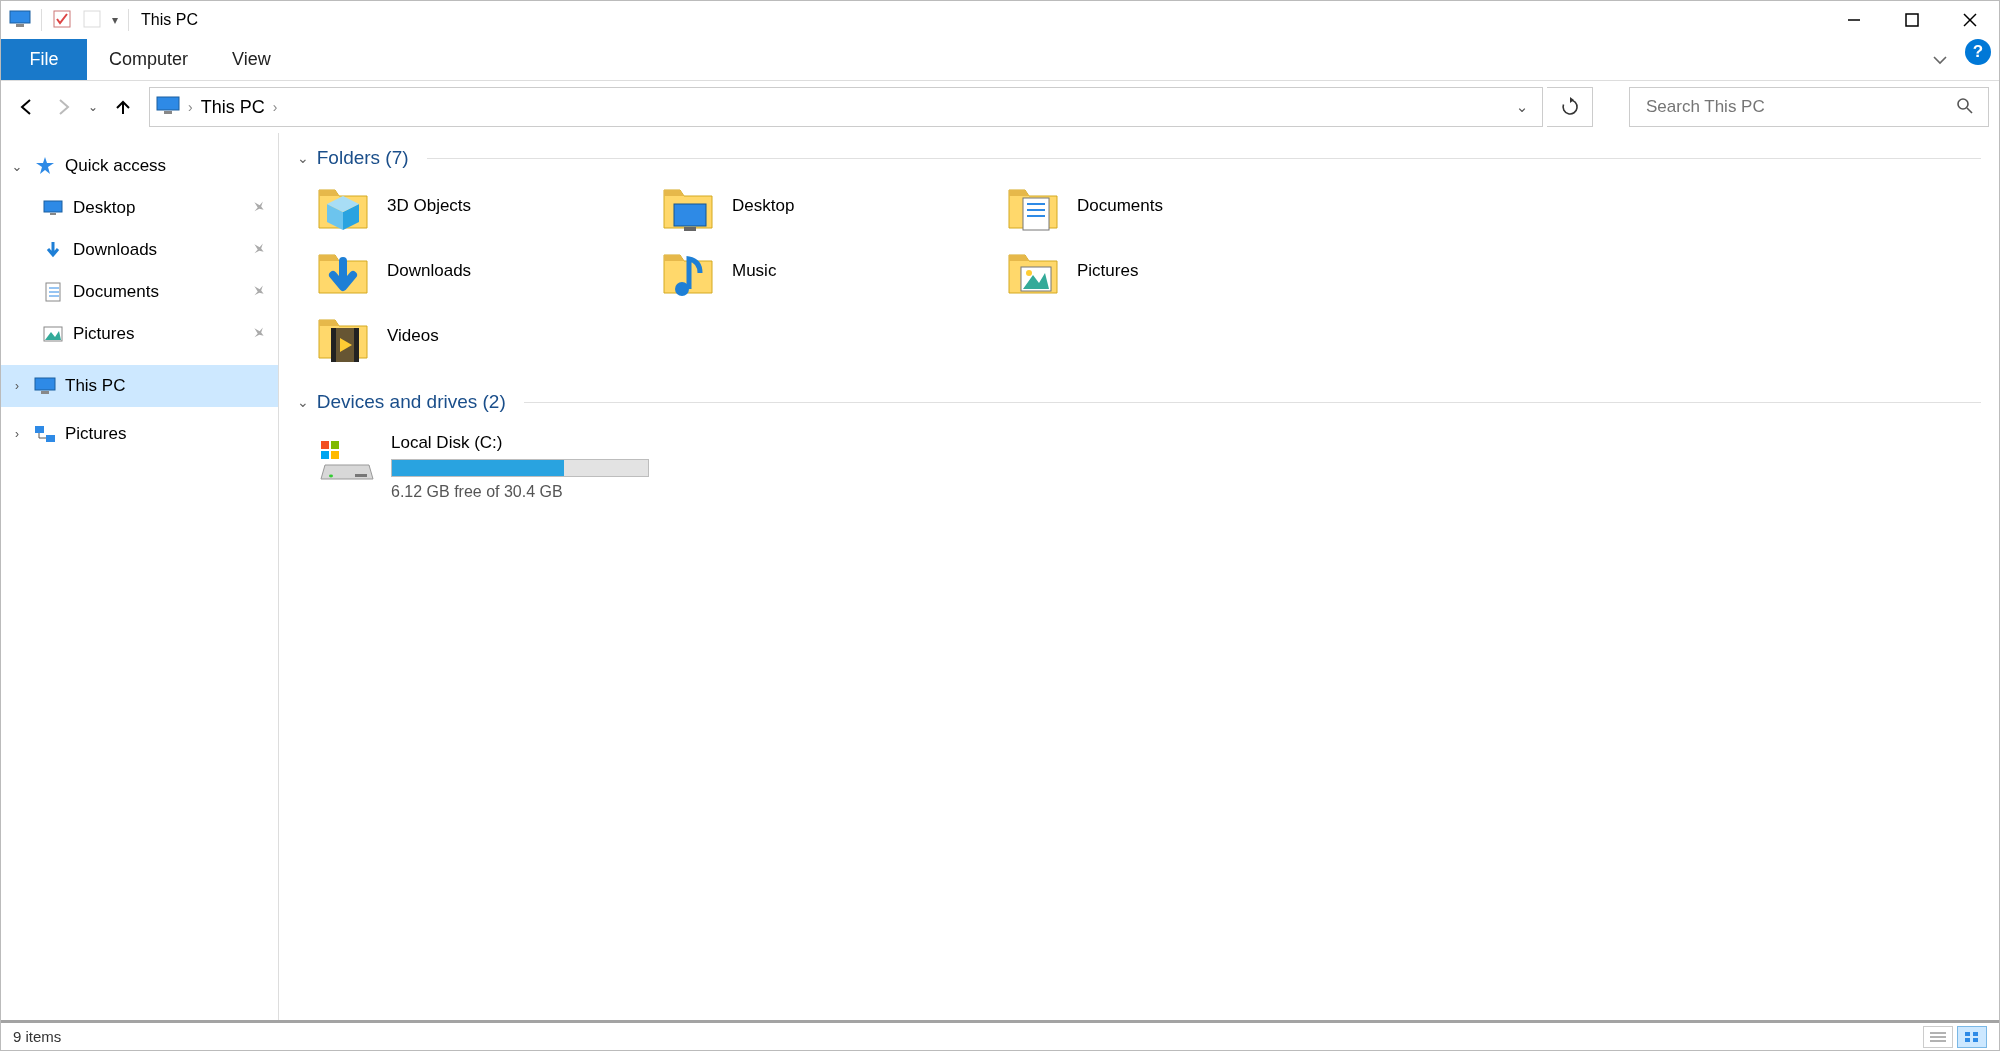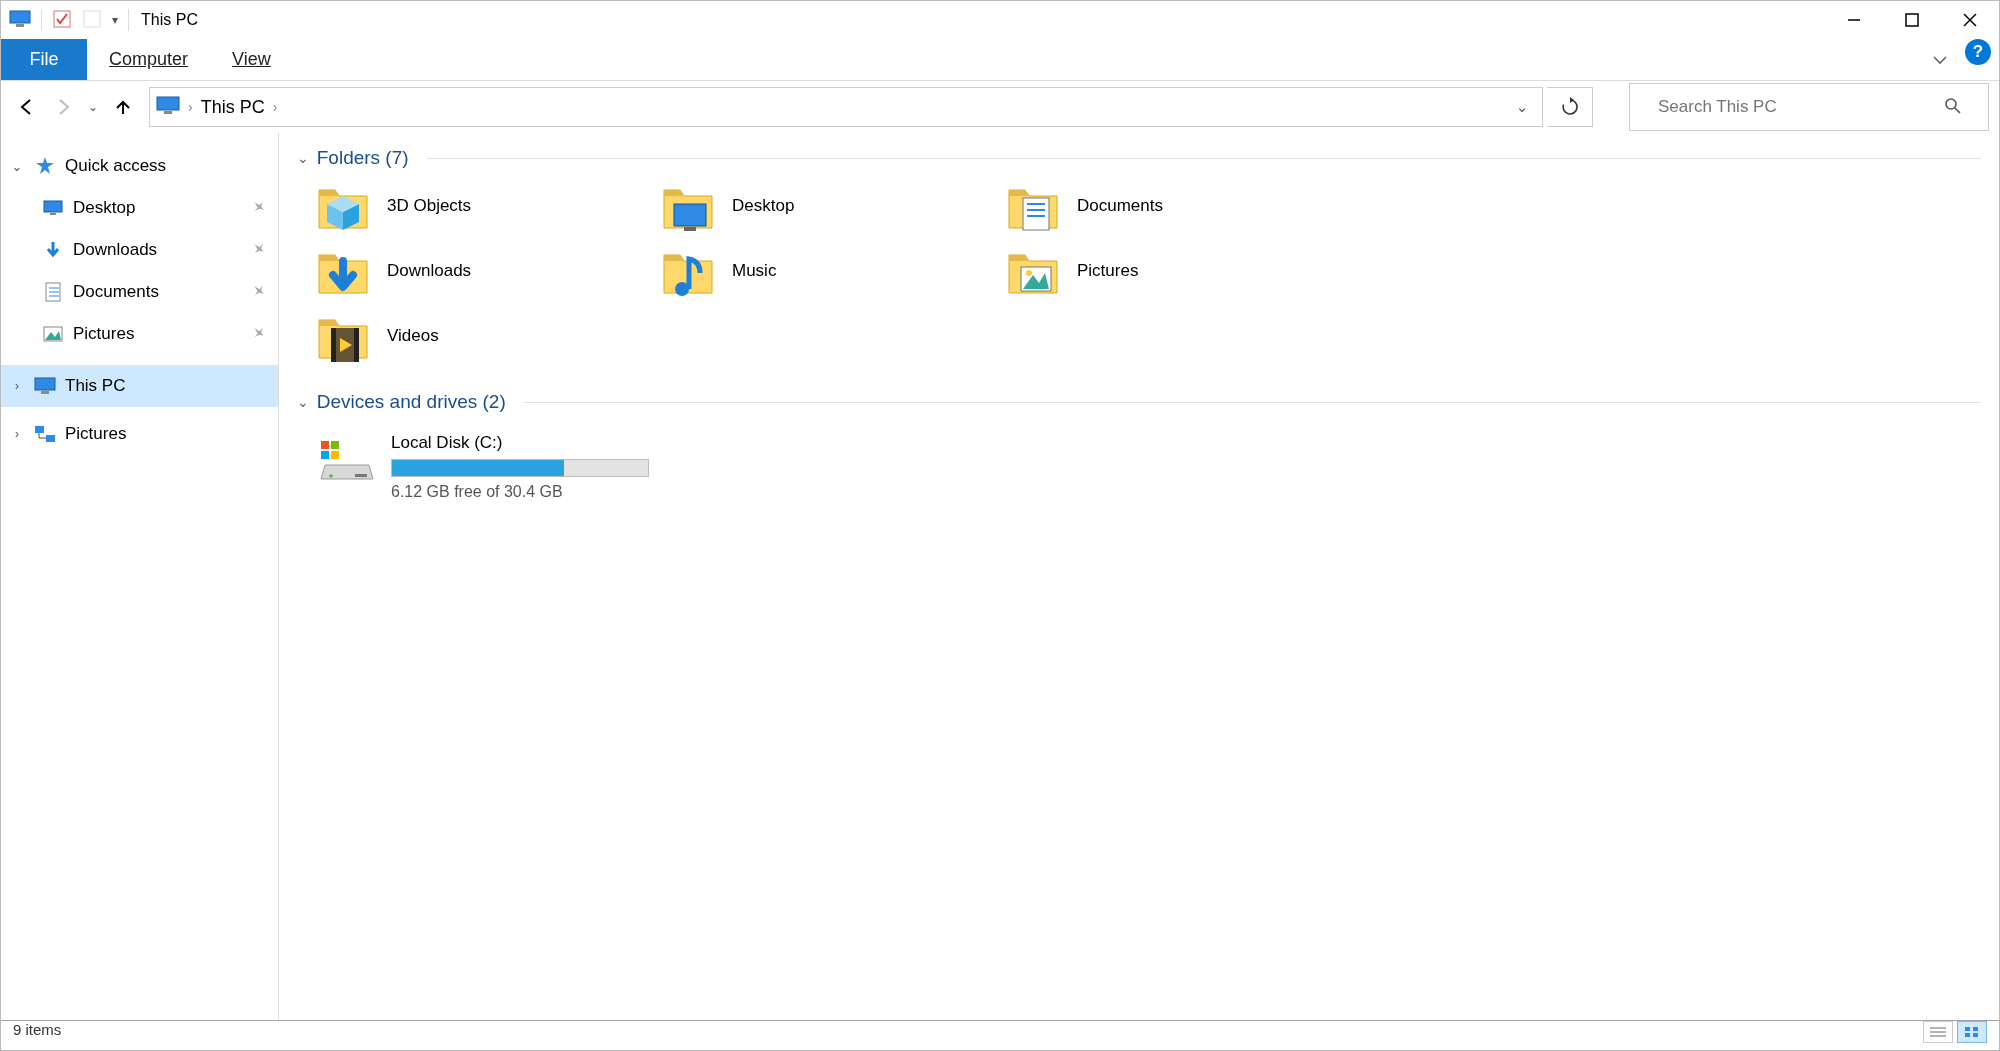--- a/index.html
+++ b/index.html
@@ -11,36 +11,36 @@
   .titlebar .qat { display:flex; align-items:center; gap:10px; }
   .titlebar .qat .sep { width:1px; height:22px; background:#ddd; }
   .titlebar .title { margin-left:12px; font-size:16px; }
   .titlebar .spacer { flex:1; }
   .winbtn { width:58px; height:38px; display:flex; align-items:center; justify-content:center; }
   .winbtn svg { display:block; }
 
   
   .ribbon { height:42px; display:flex; align-items:stretch; border-bottom:1px solid #ddd; }
   .ribbon .file { background:#1979ca; color:#fff; width:86px; display:flex; align-items:center; justify-content:center; font-size:18px; }
-  .ribbon .tab { padding:0 22px; display:flex; align-items:center; font-size:18px; color:#222;text-decoration:underline; }
+  .ribbon .tab { padding:0 22px; display:flex; align-items:center; font-size:18px; color:#222; }
   .ribbon .spacer { flex:1; }
   .ribbon .rbtn { width:34px; display:flex; align-items:center; justify-content:center; color:#555; }
   .ribbon .help { width:26px; height:26px; border-radius:50%; background:#0078d7; color:#fff; display:flex; align-items:center; justify-content:center; font-weight:bold; font-size:17px; margin:0 8px;}
 
   
   .navbar { height:52px; display:flex; align-items:center; padding:6px 10px; gap:4px; }
   .navbtn { width:32px; height:36px; display:flex; align-items:center; justify-content:center; color:#777; }
   .navbtn.active { color:#000; }
   .addressbox { flex:1; border:1px solid #ccc; height:40px; display:flex; align-items:center; padding:0 6px; margin-left:6px; }
   .addressbox .crumb { display:flex; align-items:center; gap:8px; font-size:18px; }
   .addressbox .crumb .chev { color:#888; font-size:14px; }
   .addressbox .spacer { flex:1; }
   .addressbox .drop { width:28px; text-align:center; color:#555; }
   .refreshbox { border:1px solid #ccc; border-left:none; height:40px; width:46px; display:flex; align-items:center; justify-content:center; }
-  .searchbox { border:1px solid #ccc; height:48px; width:360px; margin-left:32px; display:flex; align-items:center; padding:0 26px; color:#777; }
+  .searchbox { border:1px solid #ccc; height:40px; width:360px; margin-left:32px; display:flex; align-items:center; padding:0 14px; color:#777; }
   .searchbox input { border:none; outline:none; flex:1; font-size:17px; color:#333; background:transparent; }
   .searchbox .sicon { color:#555; }
 
   
   .body { flex:1; display:flex; min-height:0; }
   .navpane { width:278px; border-right:1px solid #ddd; padding-top:12px; }
   .navitem { display:flex; align-items:center; height:42px; padding-left:8px; gap:8px; font-size:17px; }
   .navitem .exp { width:16px; text-align:center; color:#555; font-size:13px; }
   .navitem .pin { margin-left:auto; margin-right:12px; color:#aaa; }
   .navitem.child { padding-left:40px; }
@@ -61,21 +61,21 @@
   .drive-item { display:flex; align-items:flex-start; gap:16px; padding:12px 14px 12px 4px; }
   .drive-item.highlight { border:3px solid #e11; }
   .drive-item .dicon { width:56px; height:46px; margin-top:6px; }
   .drive-info { flex:1; }
   .drive-info .dname { font-size:17px; margin-bottom:6px; }
   .drive-bar { width:100%; height:18px; background:#e3e3e3; border:1px solid #bdbdbd; position:relative; margin-bottom:6px;}
   .drive-bar .fill { position:absolute; left:0; top:0; bottom:0; background:#29a3e0; }
   .drive-info .dfree { font-size:16px; color:#555; }
 
   
-  .statusbar { height:30px; border-top:1px solid #a3a3a3; display:flex; padding:0 12px; font-size:15px; color:#333;}
+  .statusbar { height:30px; border-top:3px solid #a3a3a3; display:flex; align-items:center; padding:0 12px; font-size:15px; color:#333;}
   .statusbar .spacer { flex:1; }
   .viewbtn { width:30px; height:22px; border:1px solid #ccc; margin-left:4px; display:flex; align-items:center; justify-content:center; }
   .viewbtn.active { background:#cde8ff; border-color:#7ab8e6;}
 </style>
 </head>
 <body>
 
 <div class="window">
 
   <div class="titlebar">

